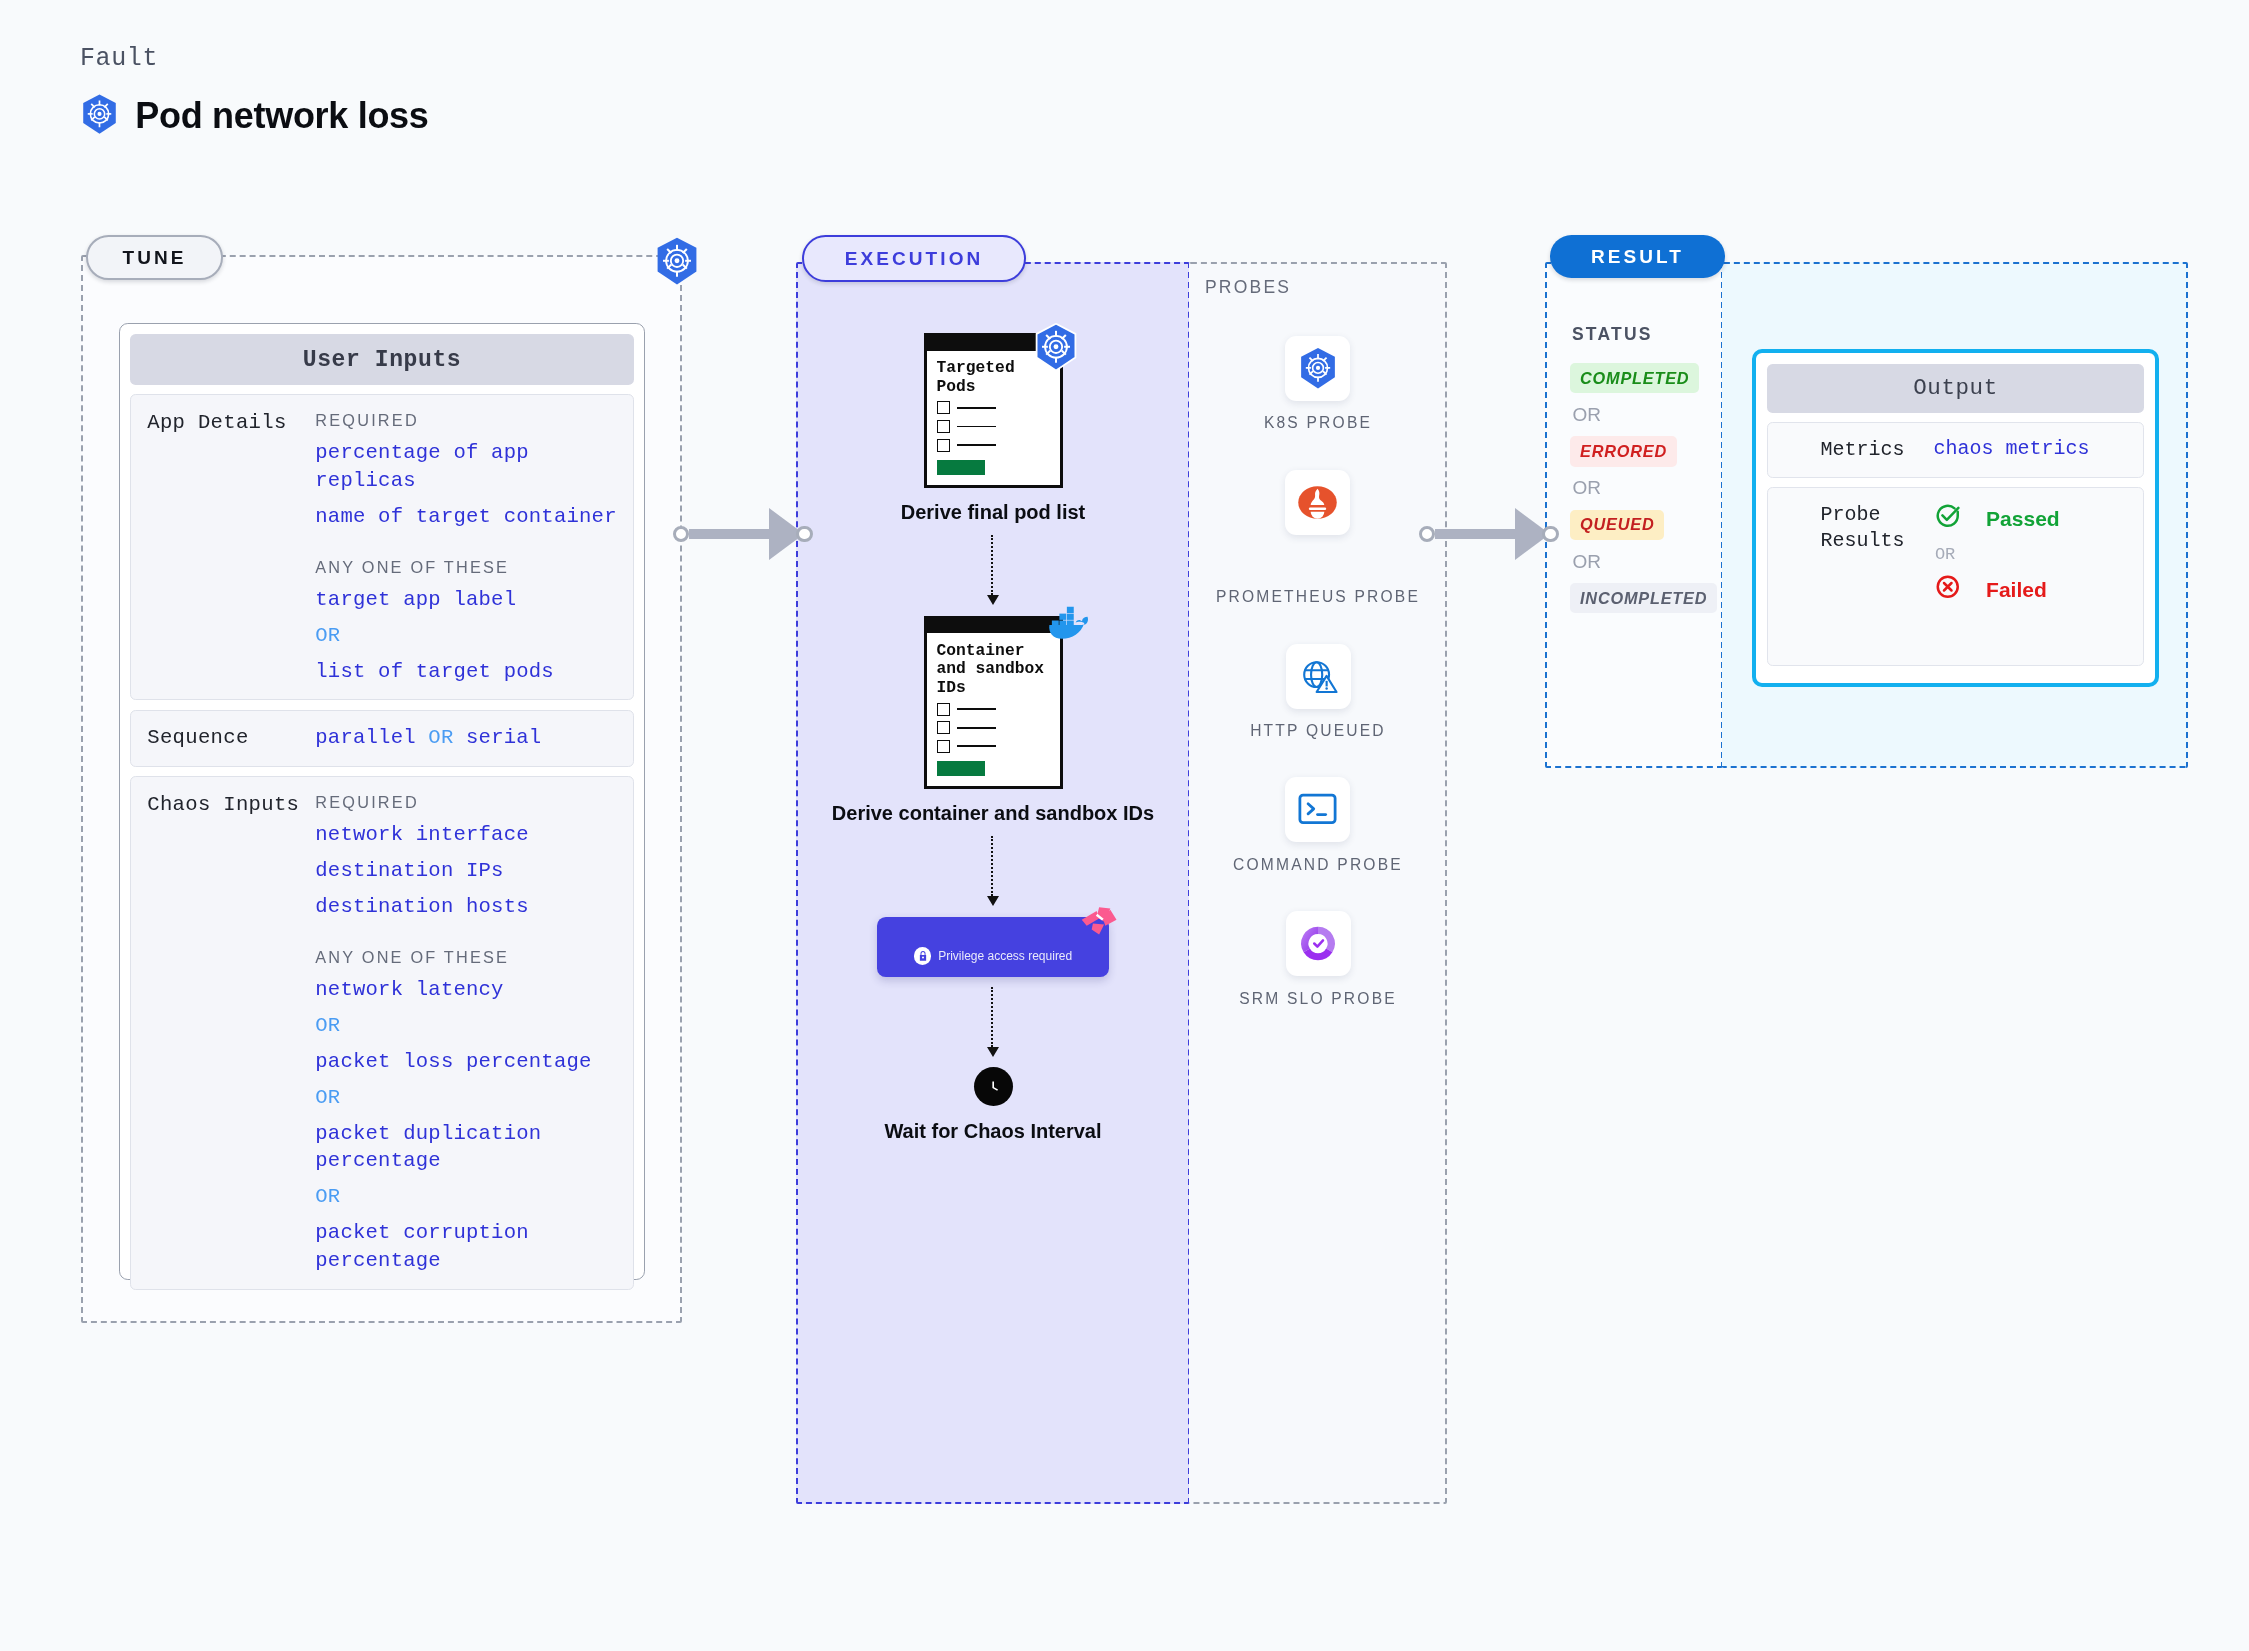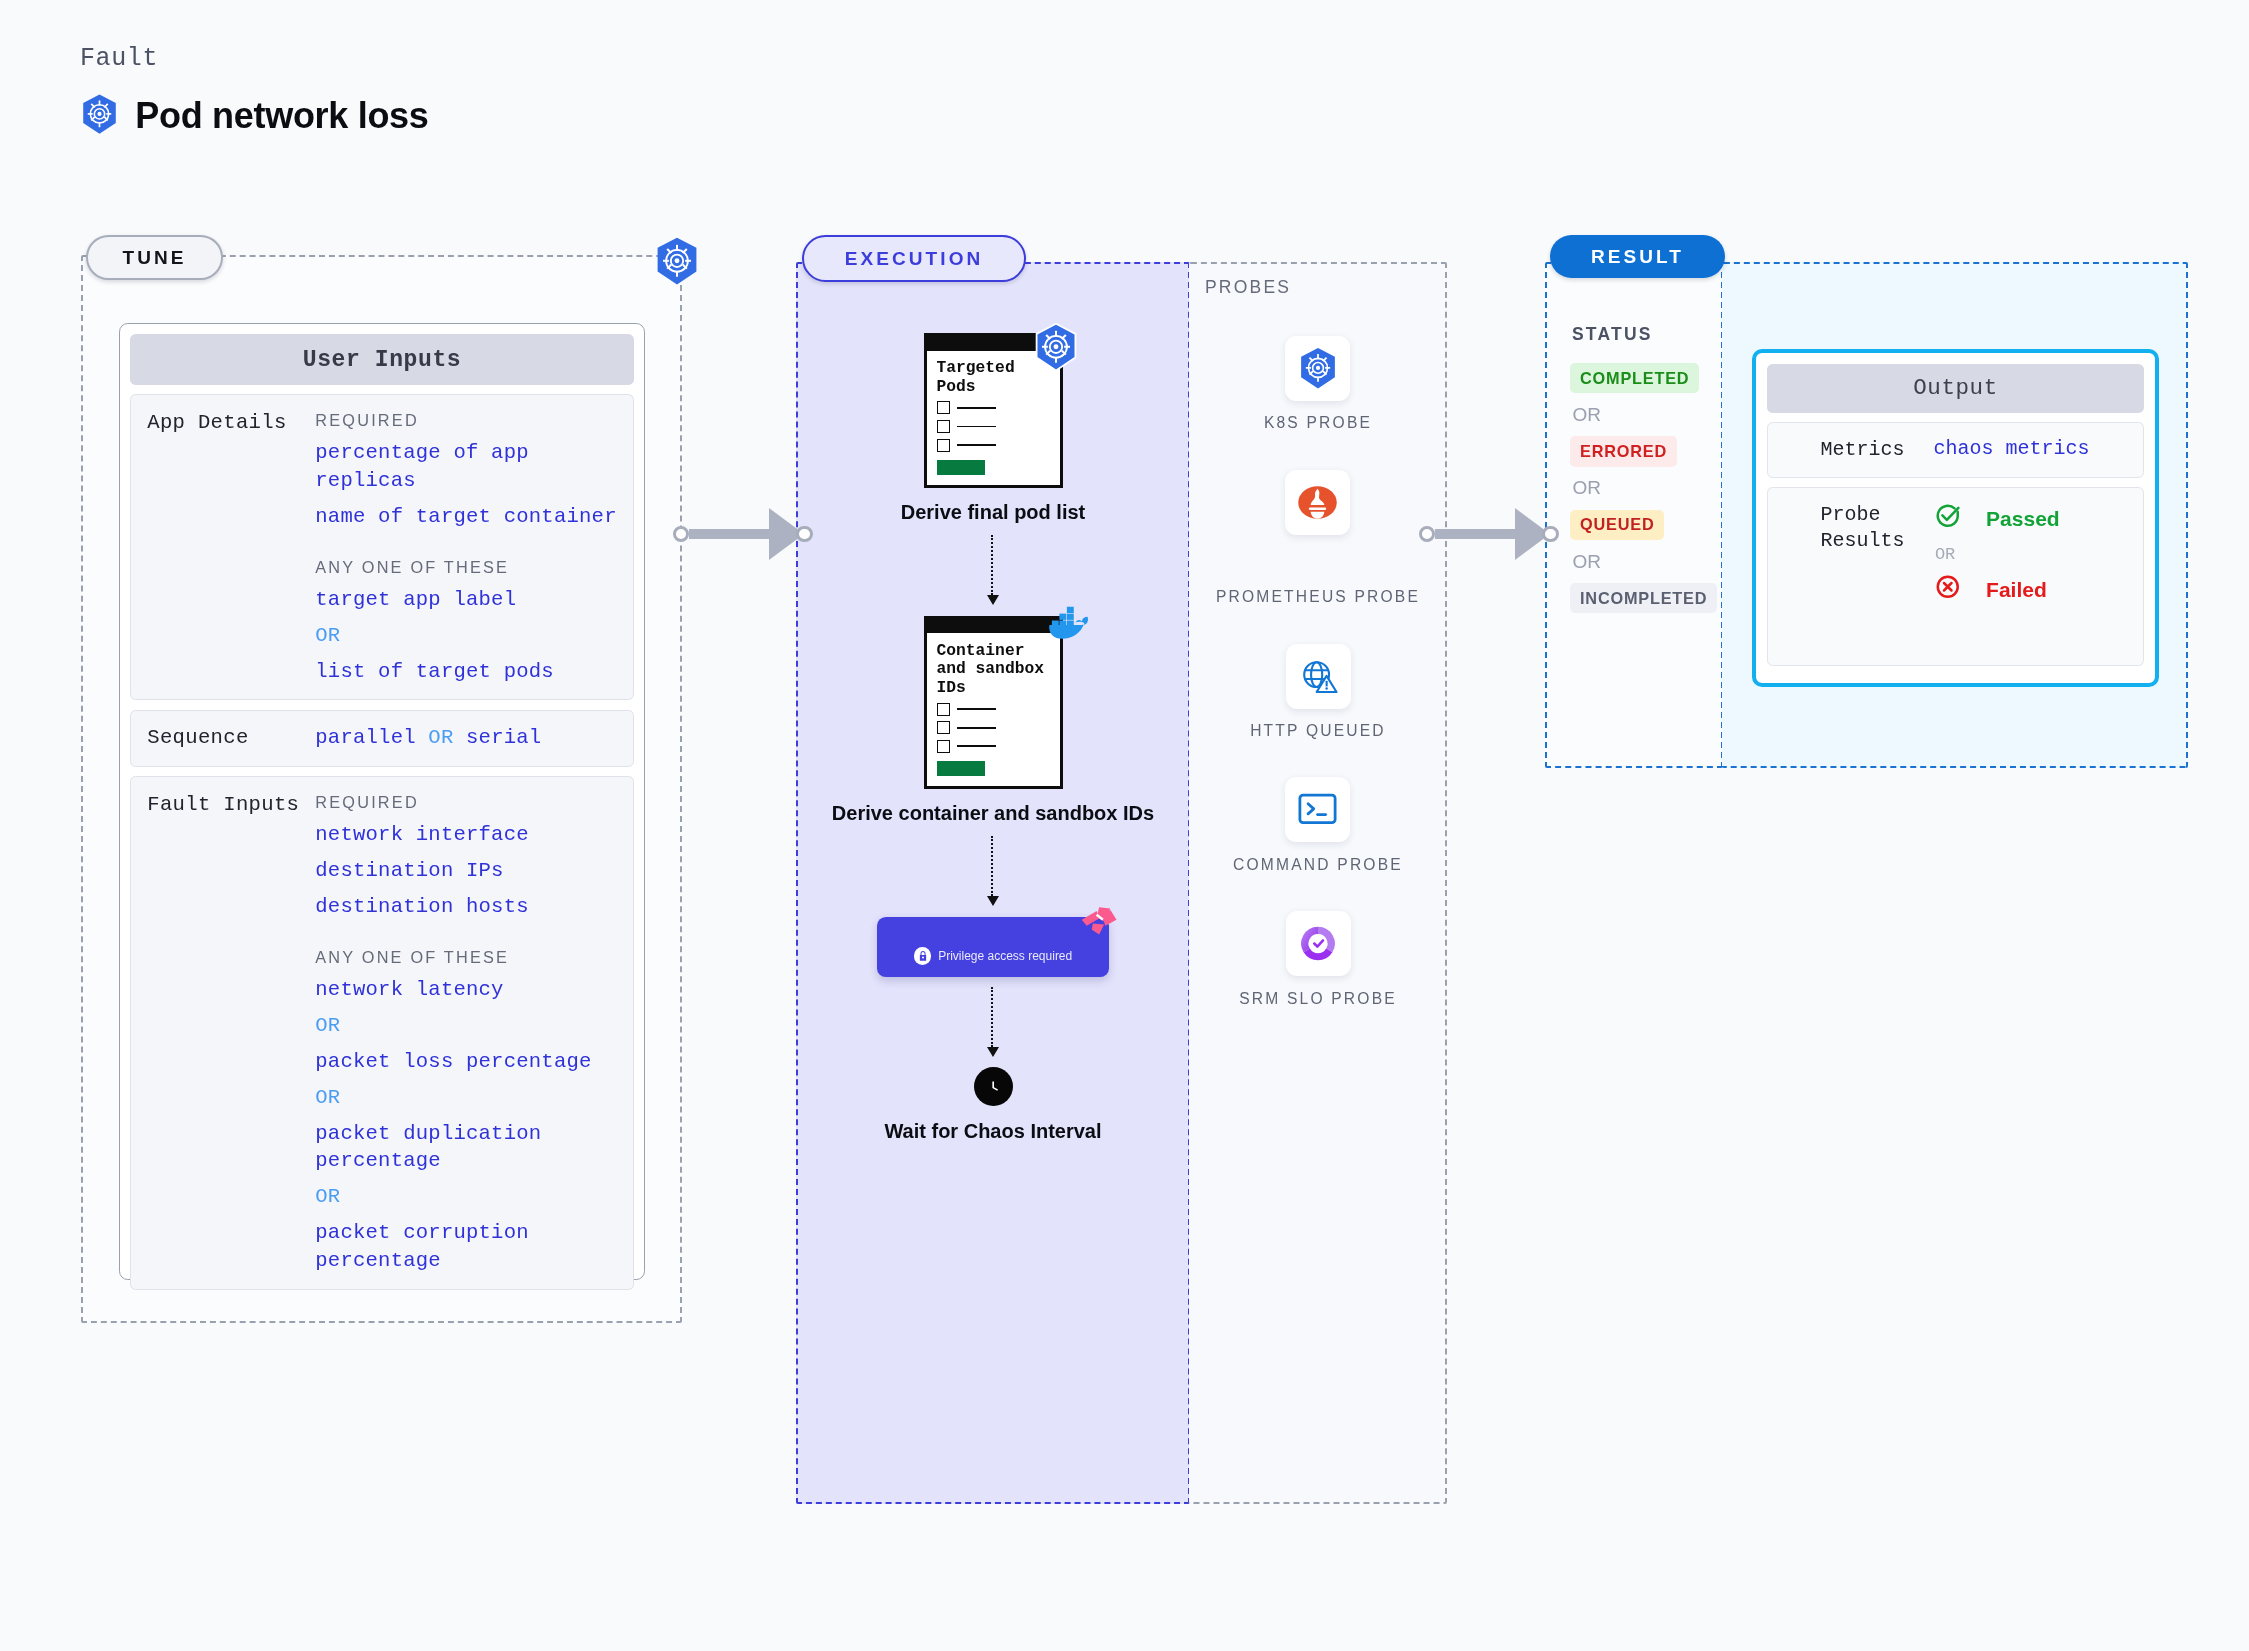--- a/index.html
+++ b/index.html
@@ -110,21 +110,21 @@
   }
   .probe-cap{margin-top:11.3px;font-size:15.6px;letter-spacing:2.2px;color:#5f6574;text-align:center;line-height:1.38;}
 
   
   #result-box{left:1545px;top:262px;width:178px;height:506px;border-color:#1b72d0;background:#fafcfe;}
   #result-badge{left:1550px;top:235px;width:175px;height:43px;background:#0f70d4;border:none;color:#fff;}
   #output-box{left:1722px;top:262px;width:466px;height:506px;border-color:#1b72d0;background:#edf9fe;border-left:none;}
 
   #status-label{position:absolute;left:1572px;top:324px;font-size:17.5px;letter-spacing:2.2px;color:#4b5263;font-weight:700;}
   #status-list{position:absolute;left:1570px;top:363px;width:150px;}
-  .chip{display:inline-block;padding:5.6px 10px;border-radius:5px;font-size:16.3px;font-weight:700;letter-spacing:0.8px;}
+  .chip{display:inline-block;padding:5.6px 10px;border-radius:5px;font-size:16.3px;font-weight:700;letter-spacing:0.8px;font-style:italic;}
   .or-txt{font-size:19px;color:#9aa0ae;margin:10.6px 0 10.6px 2.5px;}
 
   #output-card{
     position:absolute;left:1752px;top:349px;width:407px;height:338px;
     background:#fff;border:4.4px solid #12b0ef;border-radius:10px;box-sizing:border-box;padding:10.6px;
   }
   #output-head{
     height:49px;background:#d7d9e4;border-radius:5.6px;display:flex;align-items:center;justify-content:center;
     font-family:"Liberation Mono",monospace;font-size:22.5px;color:#3c414f;letter-spacing:0.6px;
   }
@@ -206,21 +206,21 @@
   <div class="ui-row">
     <div class="ui-key">Sequence</div>
     <div class="ui-val">
       <span class="v-blue">parallel</span>
       <span class="v-or">OR</span>
       <span class="v-blue">serial</span>
     </div>
   </div>
 
   <div class="ui-row">
-    <div class="ui-key">Fault Inputs</div>
+    <div class="ui-key">Chaos Inputs</div>
     <div class="ui-val">
       <div class="grp-label">REQUIRED</div>
       <div class="ln v-blue">network interface</div>
       <div class="ln v-blue">destination IPs</div>
       <div class="ln v-blue">destination hosts</div>
       <div class="sp-lg"></div>
       <div class="grp-label">ANY ONE OF THESE</div>
       <div class="ln v-blue">network latency</div>
       <div class="ln v-or">OR</div>
       <div class="ln v-blue">packet loss percentage</div>

